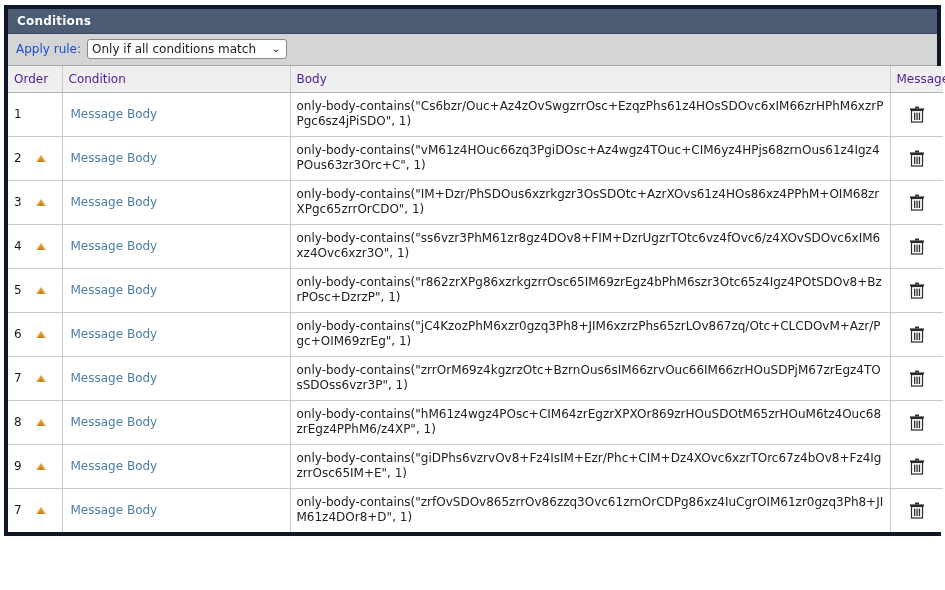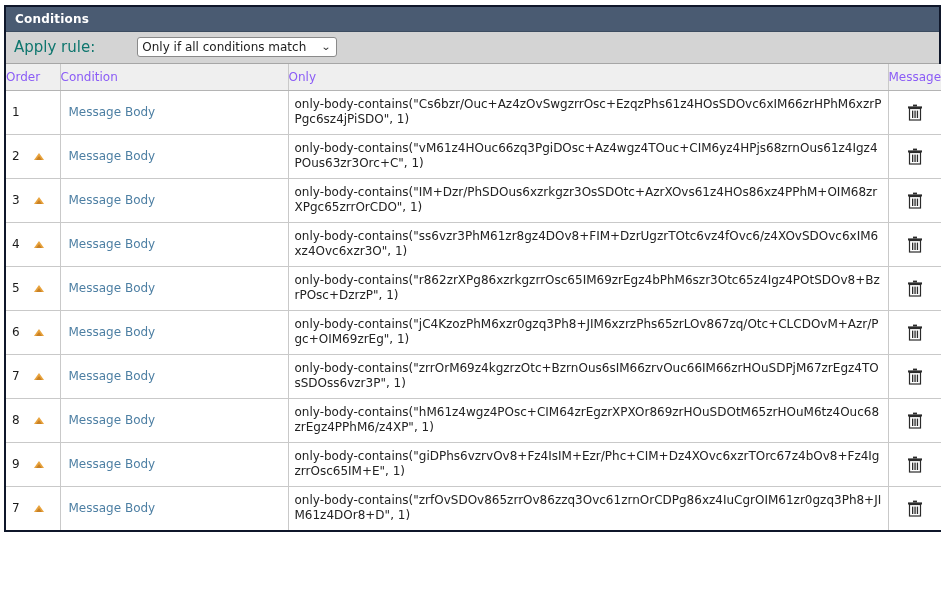--- a/index.html
+++ b/index.html
@@ -12,21 +12,21 @@
     height: 590px;
     font-family: "DejaVu Sans", "Liberation Sans", sans-serif;
     font-size: 12px;
     color: #222222;
     overflow: hidden;
   }
 
   #panel {
     width: 937px;
     margin: 5px 4px 0 4px;
-    border: 2px solid #0f172a;
+    border: 4px solid #0f172a;
     box-sizing: border-box;
     background: #ffffff;
   }
 
   
   #titlebar {
     background: #4a5b72;
     color: #ffffff;
     font-weight: bold;
     font-size: 12px;
@@ -57,40 +57,39 @@
     cursor: pointer;
     line-height: 13px;
   }
   #apply-rule-wrap {
     display: flex;
     align-items: center;
     gap: 6px;
     padding-right: 2px;
   }
   #apply-rule-label {
-    font-size: 15px;
-    color: #0f766e;
+    font-size: 12px;
+    color: #1d4ed8;
   }
   #apply-rule-select {
     font-family: "DejaVu Sans", "Liberation Sans", sans-serif;
     font-size: 12px;
     color: #1b1b1b;
     background: #ffffff;
     border: 1px solid #8a8a8a;
     border-radius: 3px;
     width: 200px;
     height: 20px;
     padding: 1px 4px;
     position: relative;
     display: flex;
     align-items: center;
     justify-content: space-between;
     cursor: pointer;
     box-sizing: border-box;
-    margin-left: 36px;
   }
   #apply-rule-select .chev {
     font-size: 10px;
     color: #333;
     line-height: 1;
     transform: scaleX(1.25);
     padding-right: 2px;
   }
 
   
@@ -99,23 +98,23 @@
     width: 100%;
     table-layout: fixed;
     background: #ffffff;
   }
   table#cond-table thead th {
     background: #efefef;
     border-bottom: 1px solid #b4b4b4;
     border-right: 1px solid #c9c9c9;
     font-weight: normal;
     font-size: 12px;
-    color: #8b5cf6;
+    color: #4c1d95;
     text-align: left;
-    padding: 4px 6px 5px 0;
+    padding: 4px 6px 5px 6px;
     height: 17px;
     vertical-align: middle;
   }
   table#cond-table thead th:last-child { border-right: none; }
 
   table#cond-table td {
     border-bottom: 1px solid #c9c9c9;
     border-right: 1px solid #c9c9c9;
     vertical-align: middle;
     padding: 6px 6px 7px 6px;
@@ -230,21 +229,21 @@
     <colgroup>
       <col class="col-order">
       <col class="col-cond">
       <col class="col-rule">
       <col class="col-delete">
     </colgroup>
     <thead>
       <tr>
         <th>Order</th>
         <th>Condition</th>
-        <th>Only</th>
+        <th>Body</th>
         <th>Message</th>
       </tr>
     </thead>
     <tbody id="cond-tbody">
         <tr>
           <td class="order-cell">
             <div class="order-inner">
               <span class="order-num">1</span>
               <span class="arrow-spacer"></span>
             </div>

